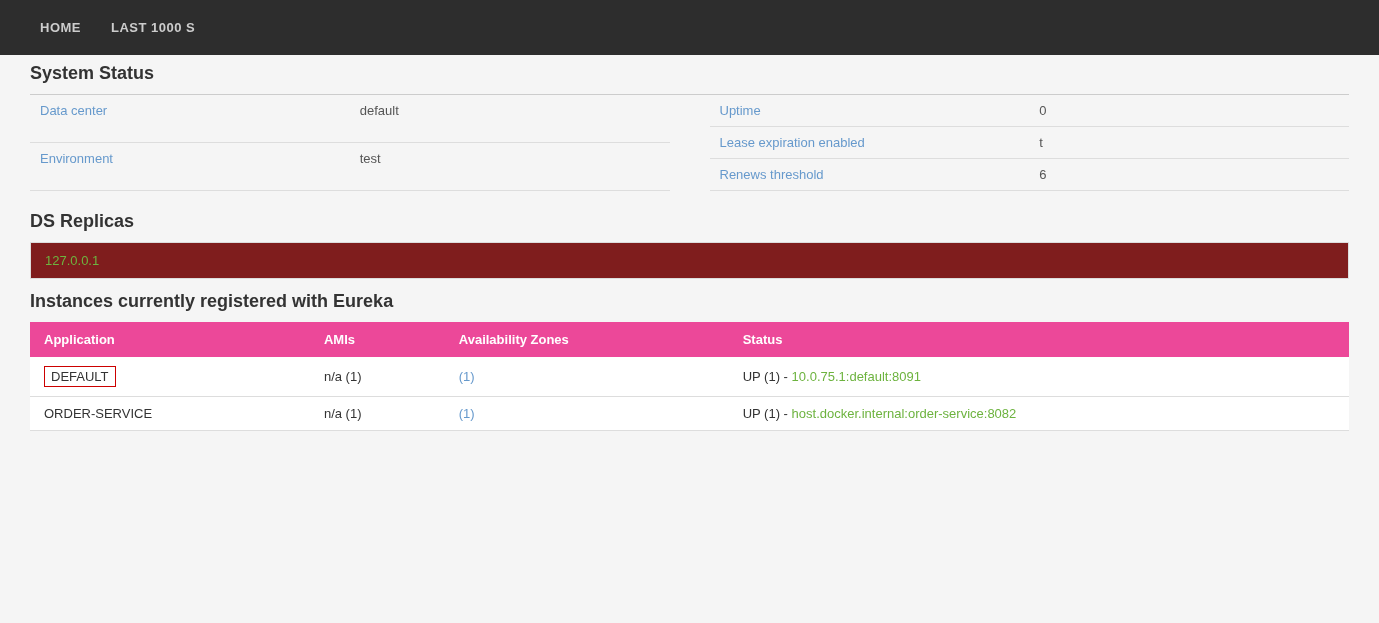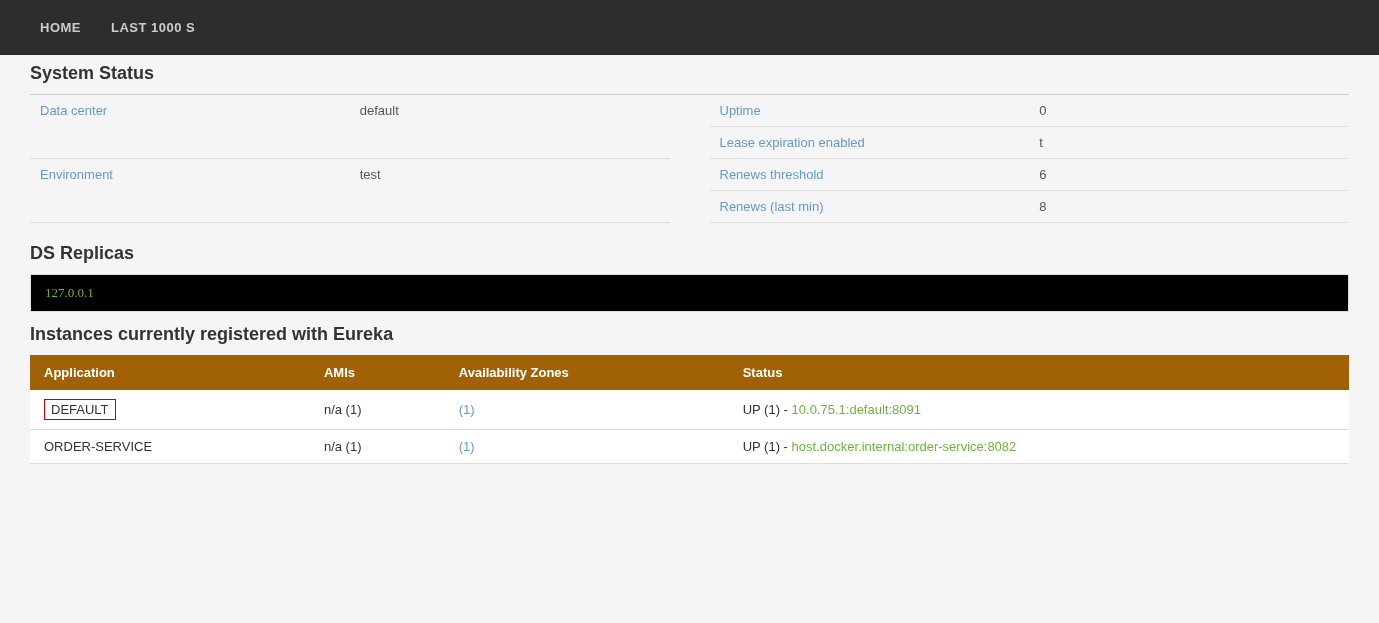--- a/index.html
+++ b/index.html
@@ -86,25 +86,24 @@
     .status-val {
       color: #555;
     }
 
     
     .ds-section {
       margin-top: 20px;
     }
 
     .ds-box {
-      background: #000000;
+      background: #7f1d1d;
       border: 1px solid #ddd;
       padding: 10px 14px;
       margin-top: 6px;
-      font-family: Liberation Serif, serif;
     }
     .ds-ip {
       color: #6db33f;
       font-size: 13px;
     }
 
     
     .instances-section {
       margin-top: 12px;
     }
@@ -115,21 +114,21 @@
       margin-bottom: 10px;
       color: #333;
     }
 
     .instances-table {
       width: 100%;
       border-collapse: collapse;
     }
 
     .instances-table thead tr {
-      background: #a16207;
+      background: #ec4899;
       color: #fff;
     }
 
     .instances-table thead th {
       padding: 10px 14px;
       text-align: left;
       font-size: 13px;
     }
 
     .instances-table tbody tr {
@@ -193,24 +192,20 @@
           <span class="status-key">Uptime</span>
           <span class="status-val">0</span>
         </div>
         <div class="status-row">
           <span class="status-key">Lease expiration enabled</span>
           <span class="status-val">t</span>
         </div>
         <div class="status-row">
           <span class="status-key">Renews threshold</span>
           <span class="status-val">6</span>
-        </div>
-        <div class="status-row">
-          <span class="status-key">Renews (last min)</span>
-          <span class="status-val">8</span>
         </div>
       </div>
     </div>
   </div>
 
   <div class="ds-section">
     <h2 class="section-title">DS Replicas</h2>
     <div class="ds-box">
       <span class="ds-ip">127.0.0.1</span>
     </div>

